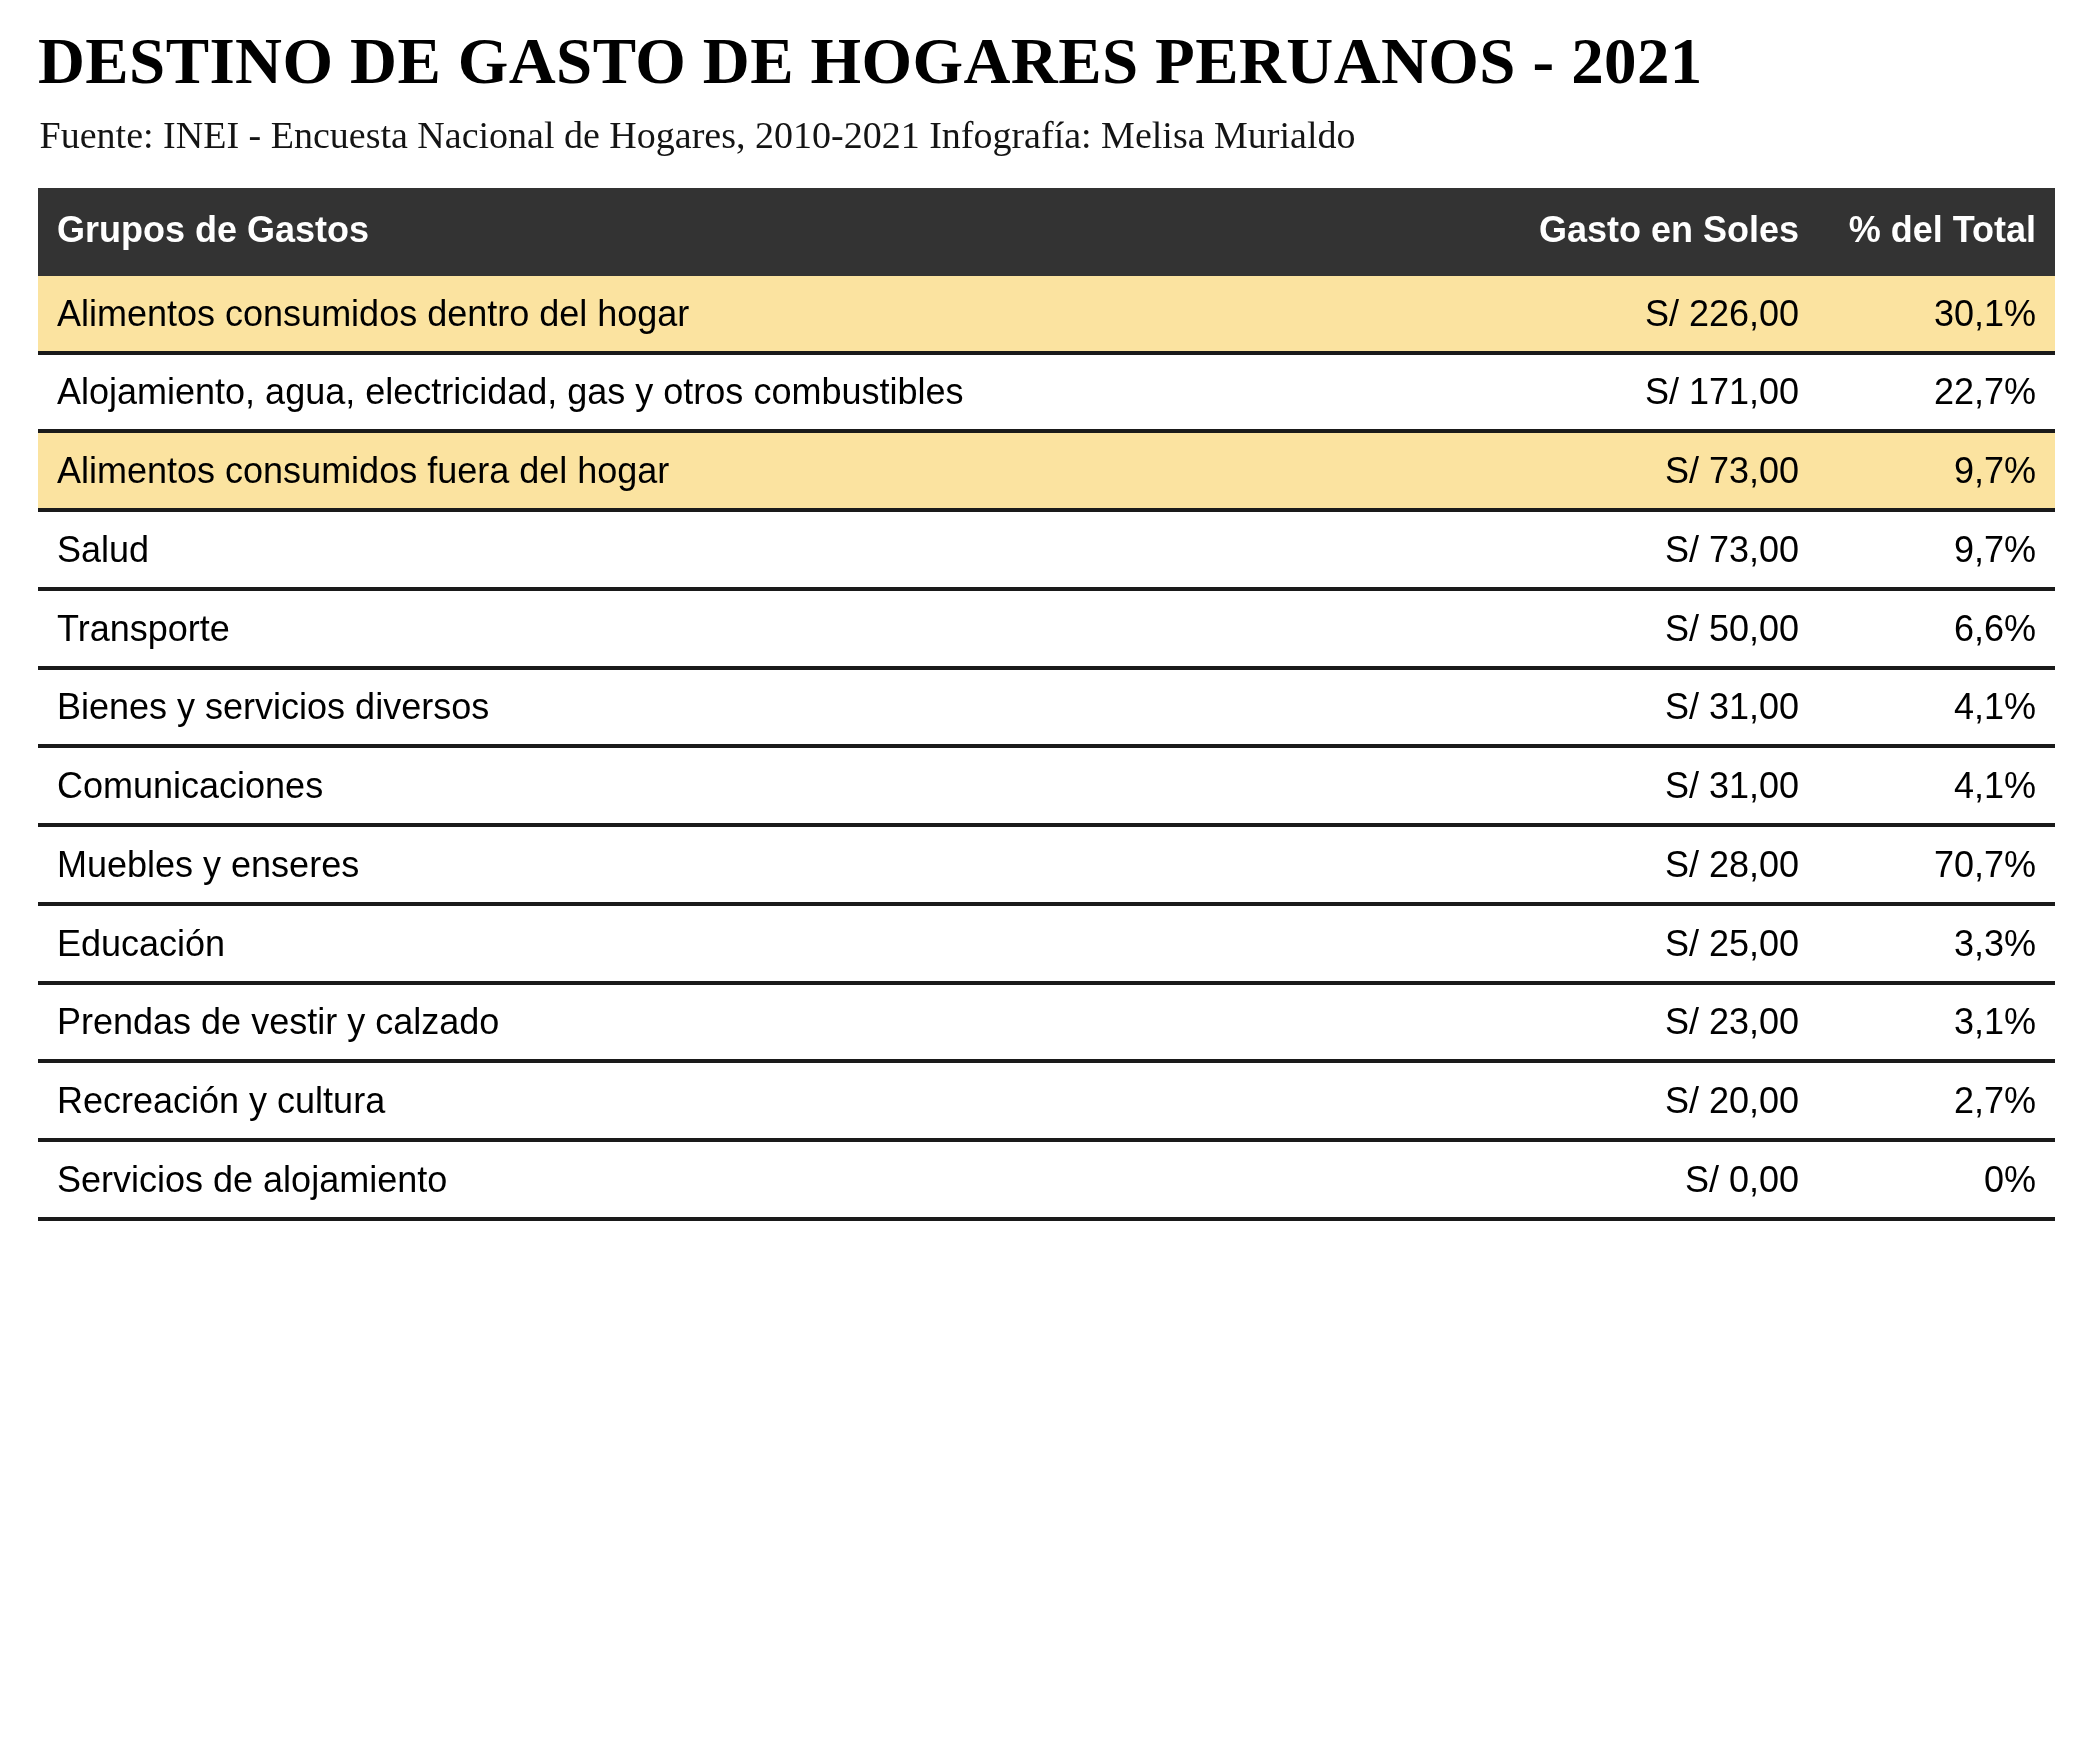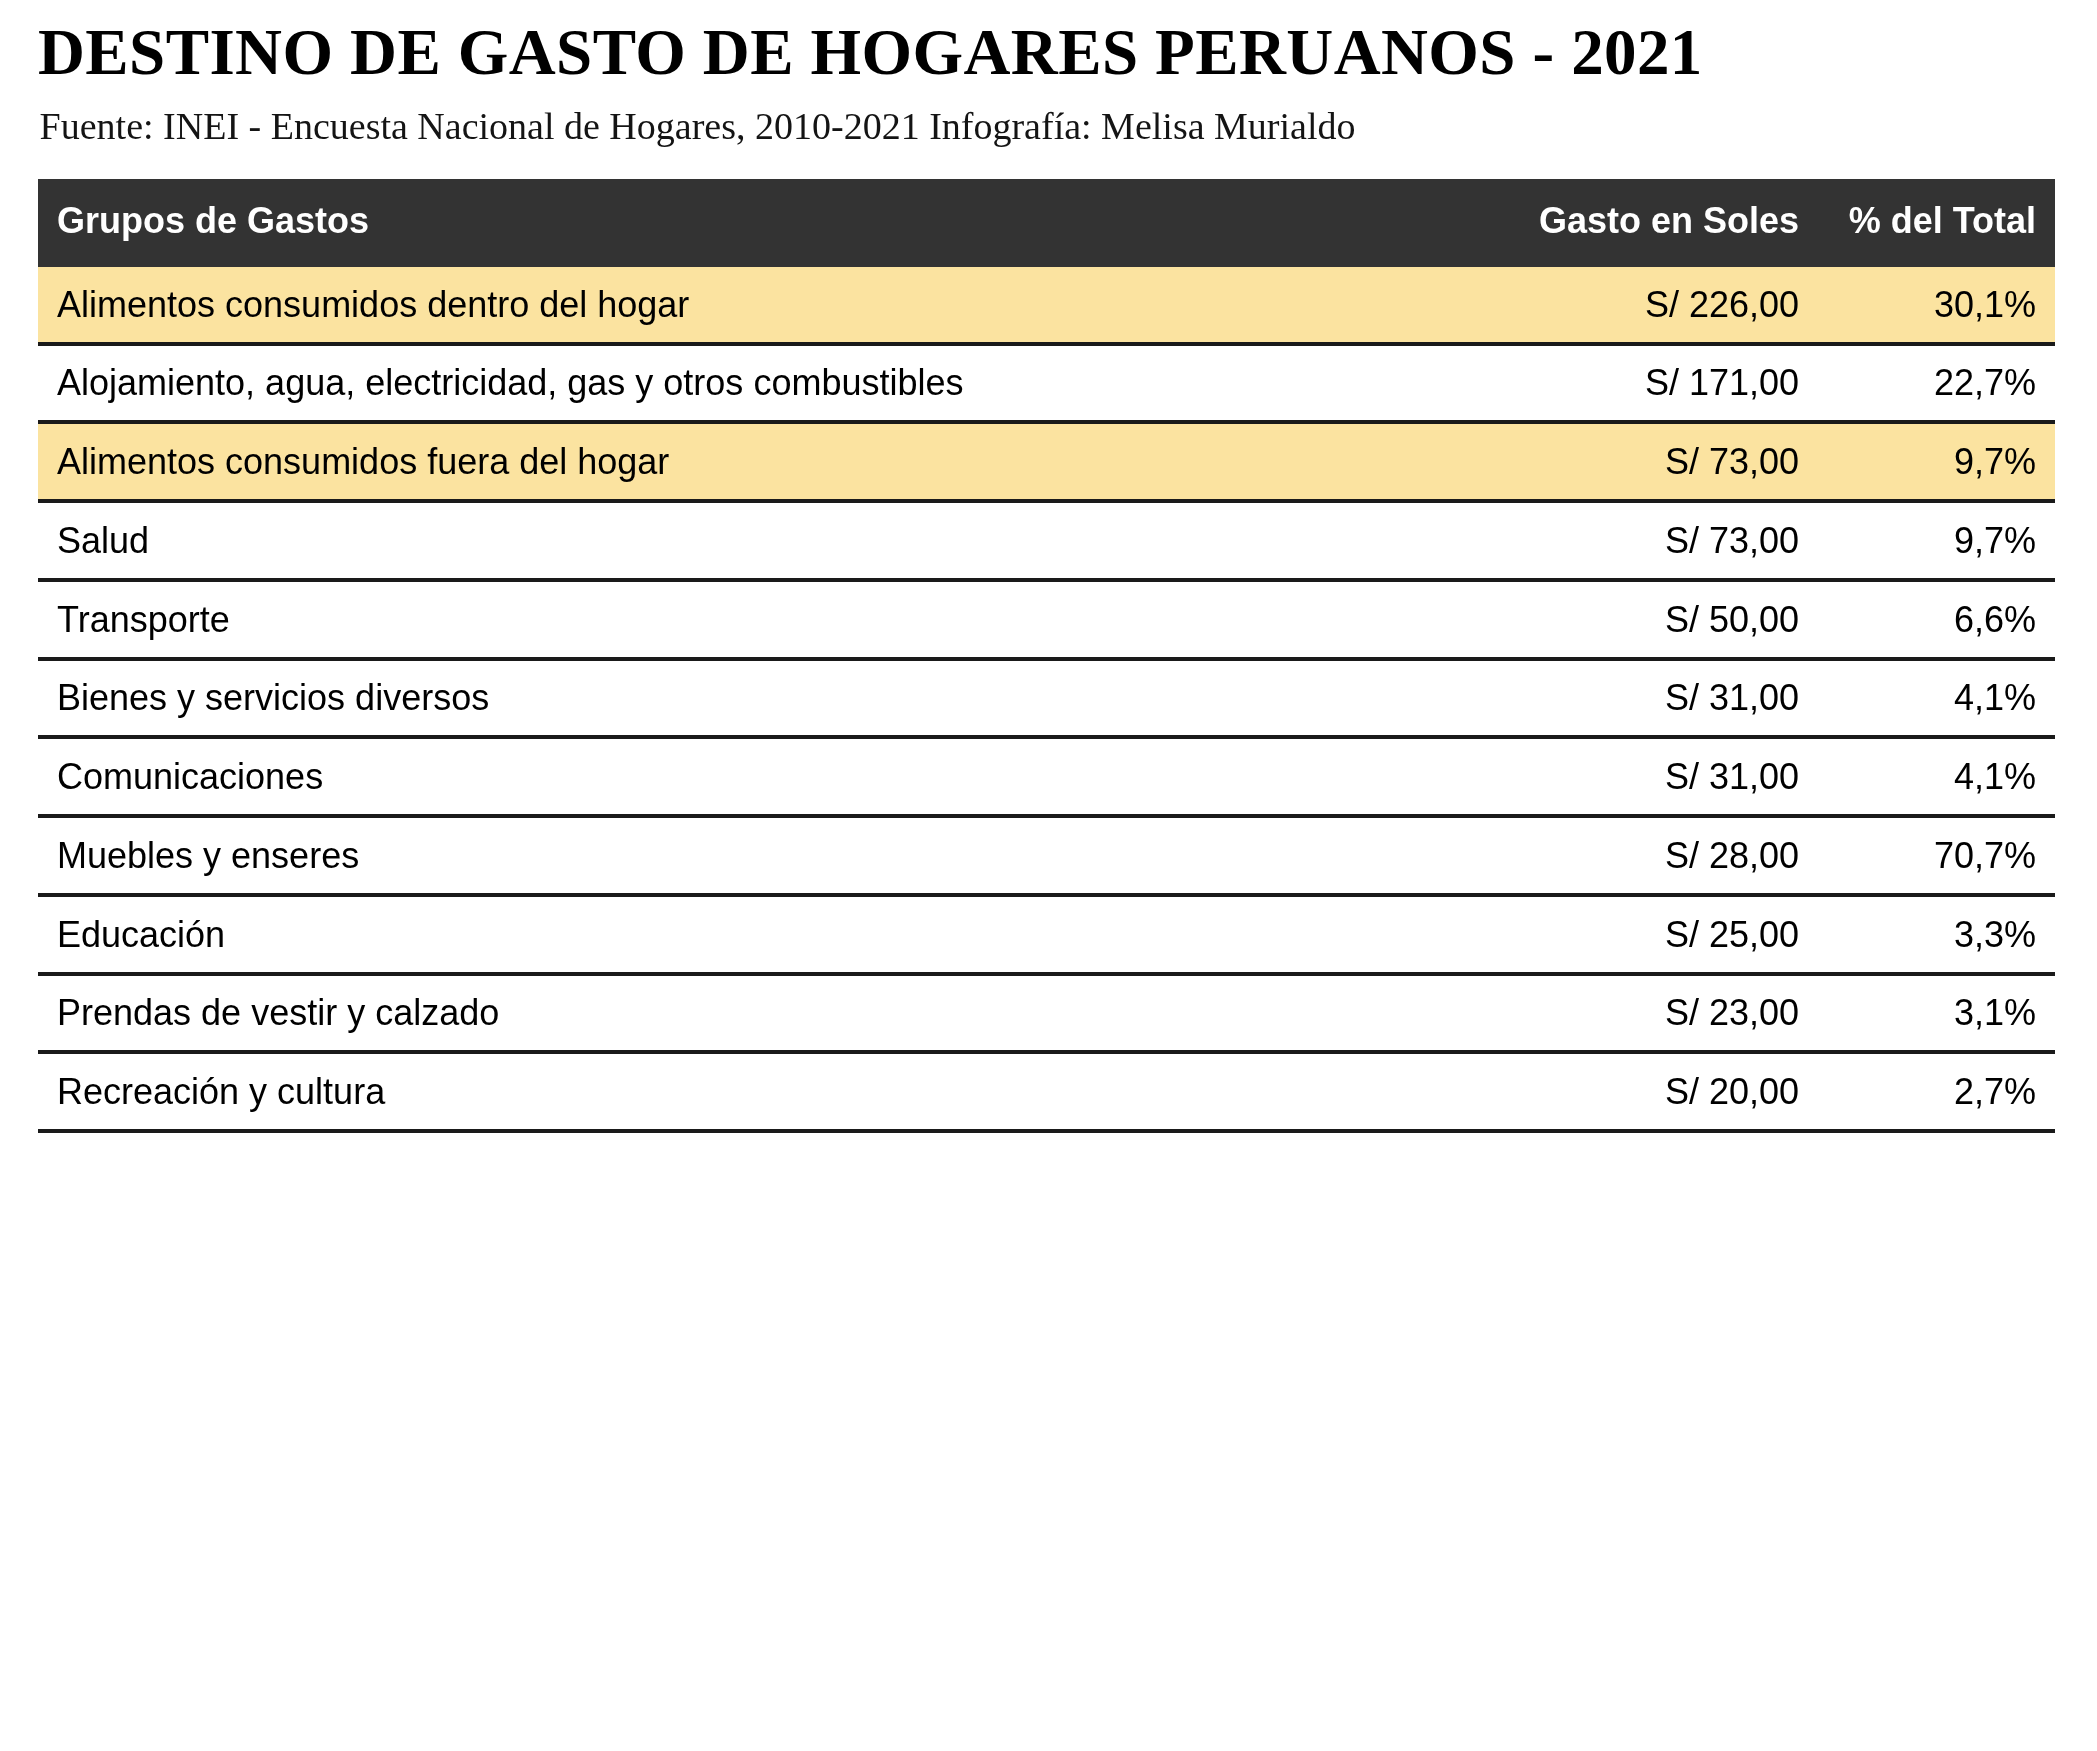--- a/index.html
+++ b/index.html
@@ -11,21 +11,21 @@
     width: 2097px;
     height: 1751px;
     font-family: "Liberation Sans", sans-serif;
     color: #111111;
     overflow: hidden;
   }
   .page {
     box-sizing: border-box;
     width: 2097px;
     height: 1751px;
-    padding: 18px 45px 0 38px;
+    padding: 27px 45px 0 38px;
   }
   .title {
     font-family: "Liberation Serif", serif;
     font-weight: bold;
     font-size: 65px;
     letter-spacing: 0.4px;
     line-height: 1.05;
     margin: 0 0 8px 0;
     color: #000000;
   }
@@ -166,18 +166,23 @@
         <tr>
           <td class="cell-group">Prendas de vestir y calzado</td>
           <td class="cell-amount">S/ 23,00</td>
           <td class="cell-pct">3,1%</td>
         </tr>
         <tr>
           <td class="cell-group">Recreación y cultura</td>
           <td class="cell-amount">S/ 20,00</td>
           <td class="cell-pct">2,7%</td>
         </tr>
+        <tr>
+          <td class="cell-group">Servicios de alojamiento</td>
+          <td class="cell-amount">S/ 0,00</td>
+          <td class="cell-pct">0%</td>
+        </tr>
       </tbody>
   </table>
 
 
 </div>
 
 
 </body></html>

